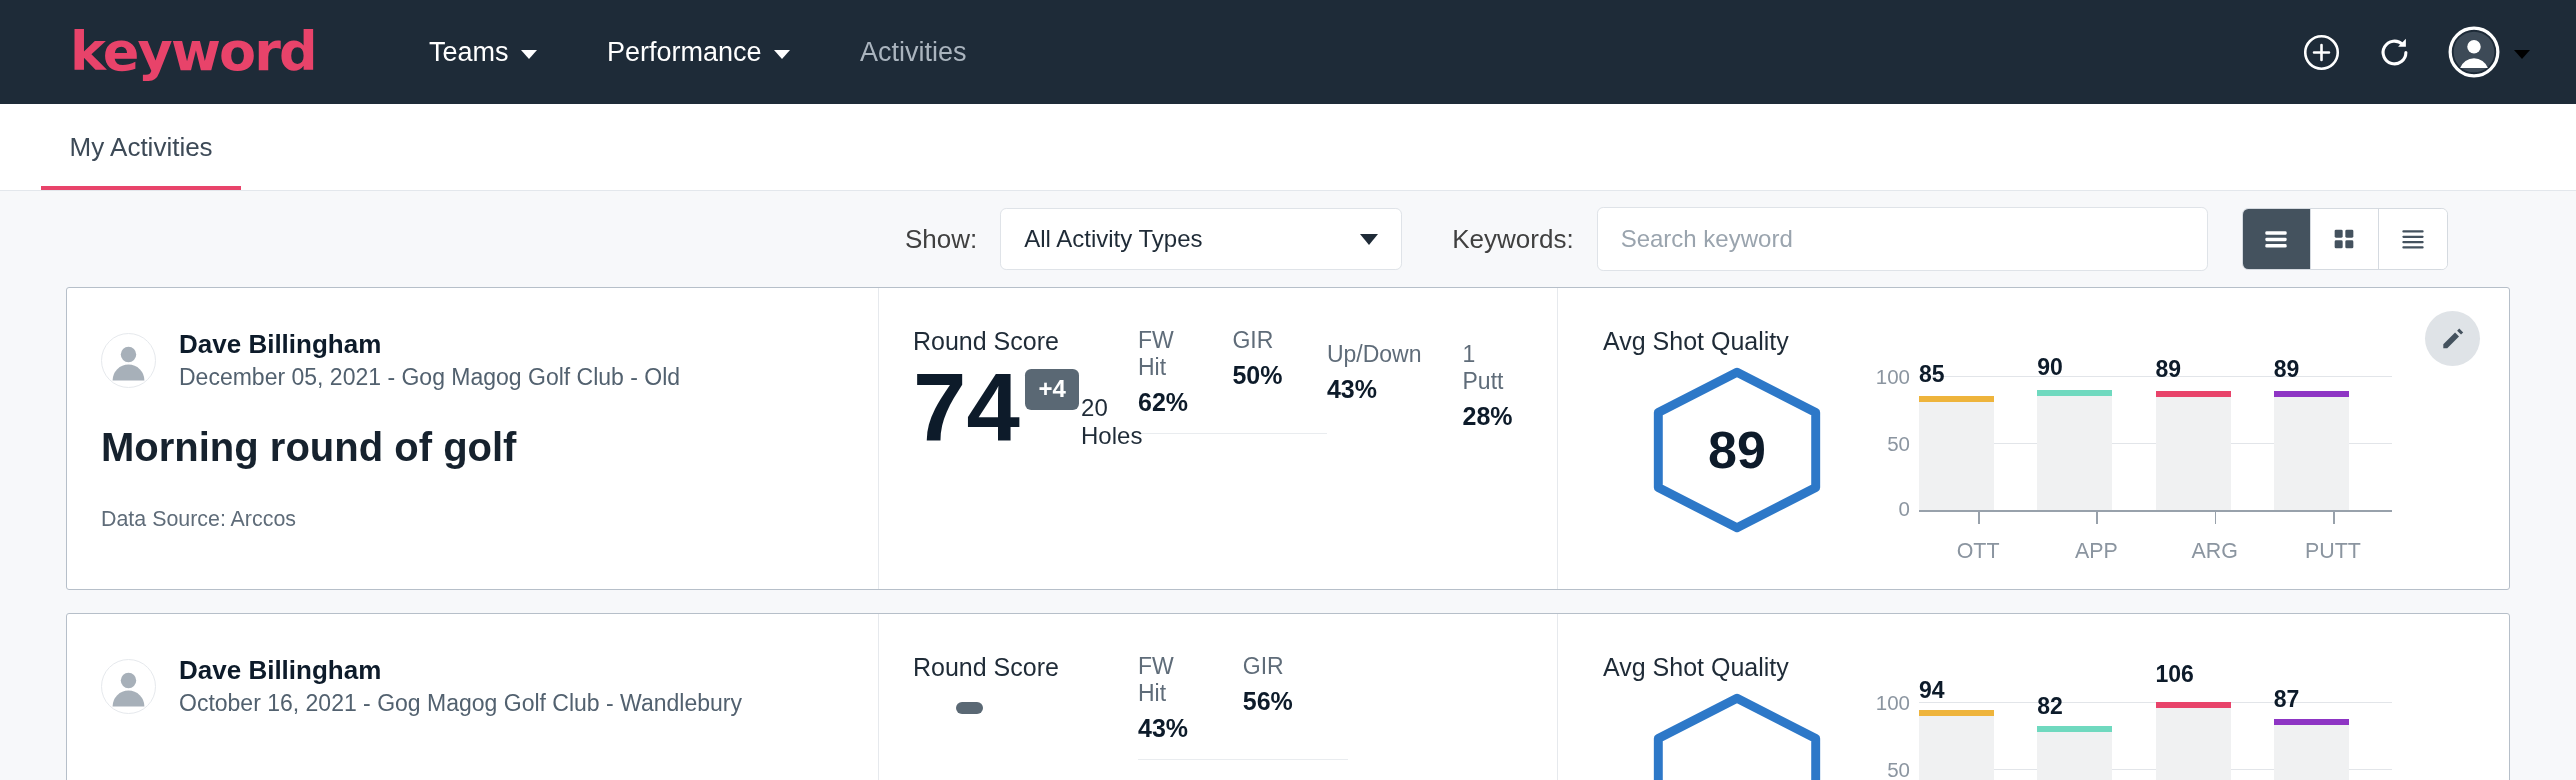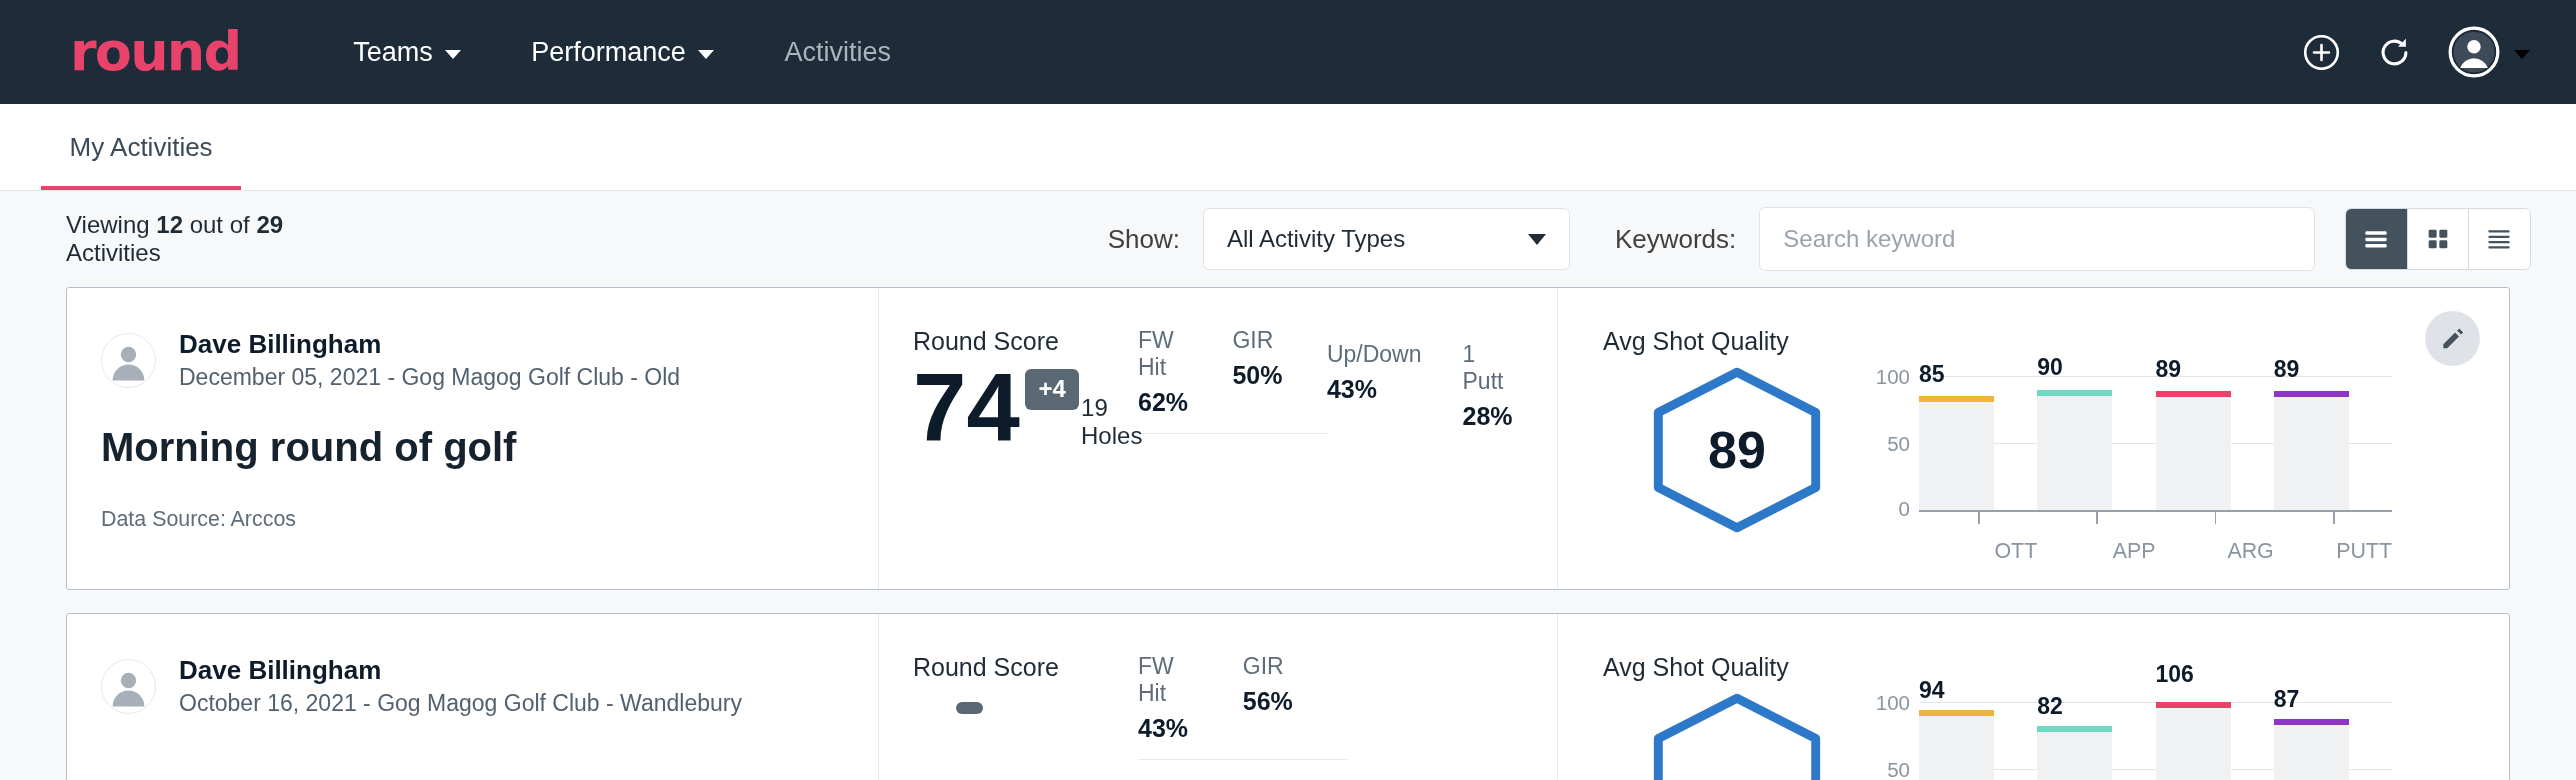--- a/index.html
+++ b/index.html
@@ -222,41 +222,41 @@
   .ytick { position: absolute; right: 9px; font-size: 20.5px; color: #8b95a0; }
   .plot { position: relative; width: 473px; height: 136px; }
   .gridline { position: absolute; left: 0; right: 0; height: 0.9px; background: #e2e5e9; }
   .axisline { position: absolute; left: 0; right: 0; bottom: 0; height: 1.8px; background: #98a1ab; }
   .bars { position: absolute; left: 0; right: 0; bottom: 1.8px; height: 134px; display: flex; }
   .barslot { flex: 1; display: flex; flex-direction: column; justify-content: flex-end; position: relative; }
   .barlabelv { position: absolute; font-size: 23px; font-weight: 700; color: #0d1b2a; }
   .bar { width: 75px; background: #f0f1f2; position: relative; }
   .barcap { position: absolute; top: 0; left: 0; right: 0; height: 6.2px; }
   .xaxis { display: flex; width: 473px; margin-left: 48px; }
-  .xtick { flex: 1; text-align: right; font-size: 21.4px; color: #8b95a0; padding-top: 27px; position: relative; }
+  .xtick { flex: 1; text-align: center; font-size: 21.4px; color: #8b95a0; padding-top: 27px; position: relative; }
   .xtick::before {
     content: ""; position: absolute; top: 0; left: 50%;
     width: 1.8px; height: 12.5px; background: #98a1ab;
   }
 
   .editbtn {
     position: absolute;
     top: 23px; right: 28.6px;
     width: 55px; height: 55px;
     border-radius: 50%;
     background: #dfe3e7;
     display: flex; align-items: center; justify-content: center;
     cursor: pointer;
   }
 </style>
 </head>
 <body>
 
 <div class="topnav">
-  <div class="logo">round</div>
+  <div class="logo">keyword</div>
   <div class="navlinks">
     <div class="navlink">
       <span>Teams</span>
       <i class="caret"></i>
     </div>
     <div class="navlink">
       <span>Performance</span>
       <i class="caret"></i>
     </div>
     <div class="navlink dim">
@@ -289,23 +289,20 @@
   </div>
 </div>
 
 <div class="tabbar">
   <div class="tab active">
     <span>My Activities</span>
   </div>
 </div>
 
 <div class="filterbar">
-  <div class="viewing">
-    <span>Viewing </span><b>12</b><span> out of </span><b>29</b><span> Activities</span>
-  </div>
   <div class="fb-spacer-a"></div>
   <div class="fb-label">Show:</div>
   <div class="select">
     <span>All Activity Types</span>
     <i class="chev"></i>
   </div>
   <div class="fb-gap"></div>
   <div class="fb-label">Keywords:</div>
   <input class="search" type="text" placeholder="Search keyword" style="">
   <div class="fb-gap2"></div>
@@ -354,21 +351,21 @@
       </div>
       <div class="card-title">Morning round of golf</div>
       <div class="card-src">Data Source: Arccos</div>
     </div>
 
     <div class="col-b">
       <div class="sect-label">Round Score</div>
       <div class="scorewrap">
         <div class="bignum">74</div>
         <div class="badge">+4</div>
-        <div class="holes">19 Holes</div>
+        <div class="holes">20 Holes</div>
       </div>
     </div>
 
     <div class="col-c">
       <div class="minicell rowtop">
         <div class="mini-label">FW Hit</div>
         <div class="mini-val">62%</div>
       </div>
       <div class="minicell rowtop">
         <div class="mini-label">GIR</div>

